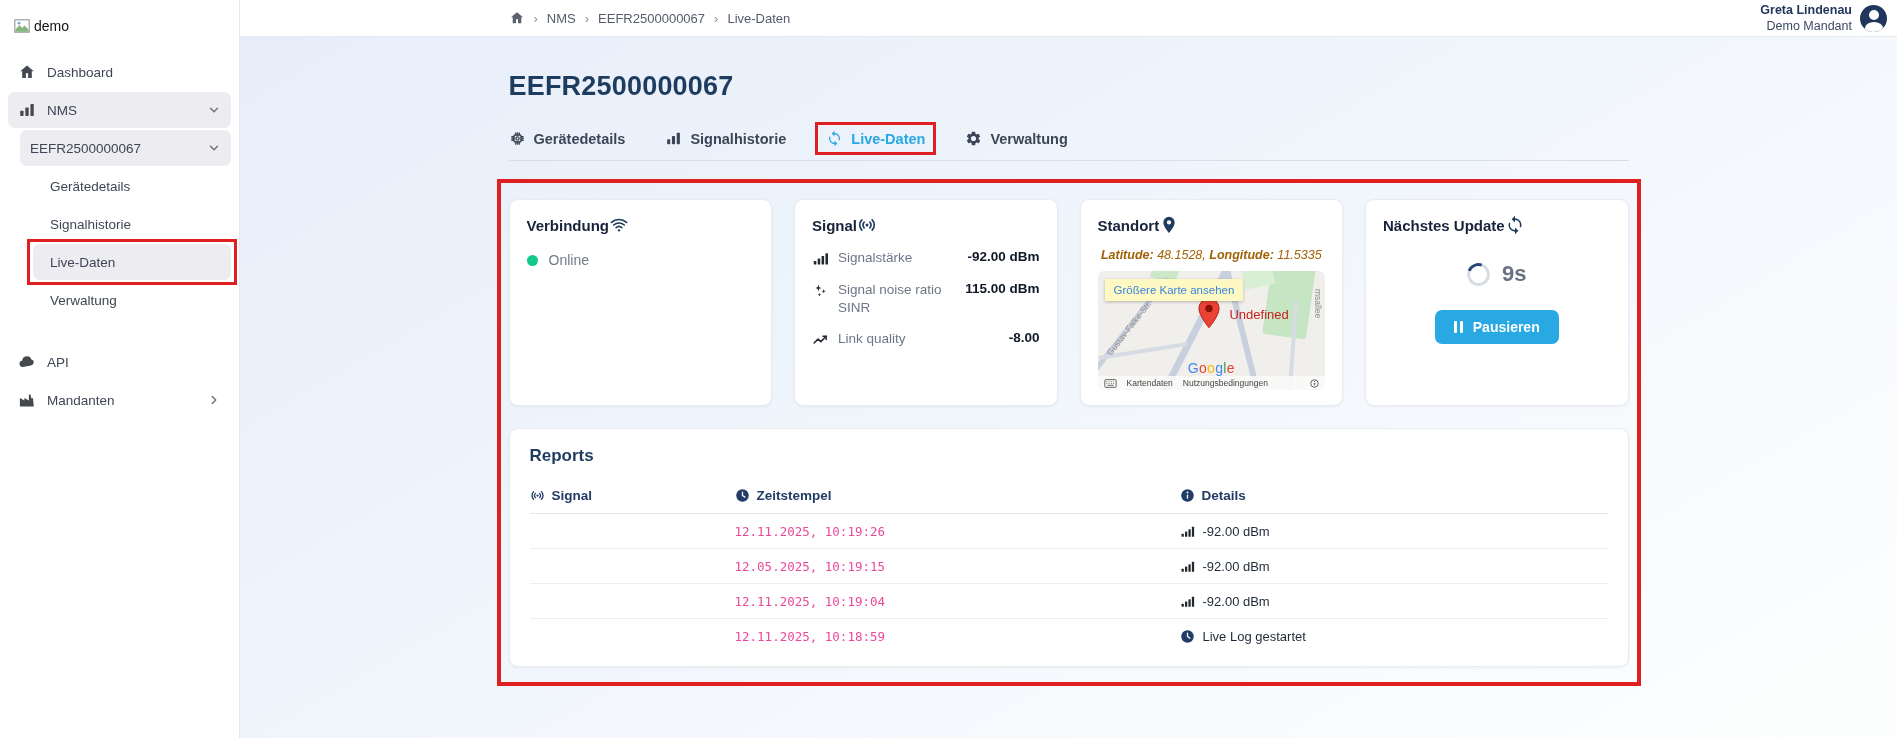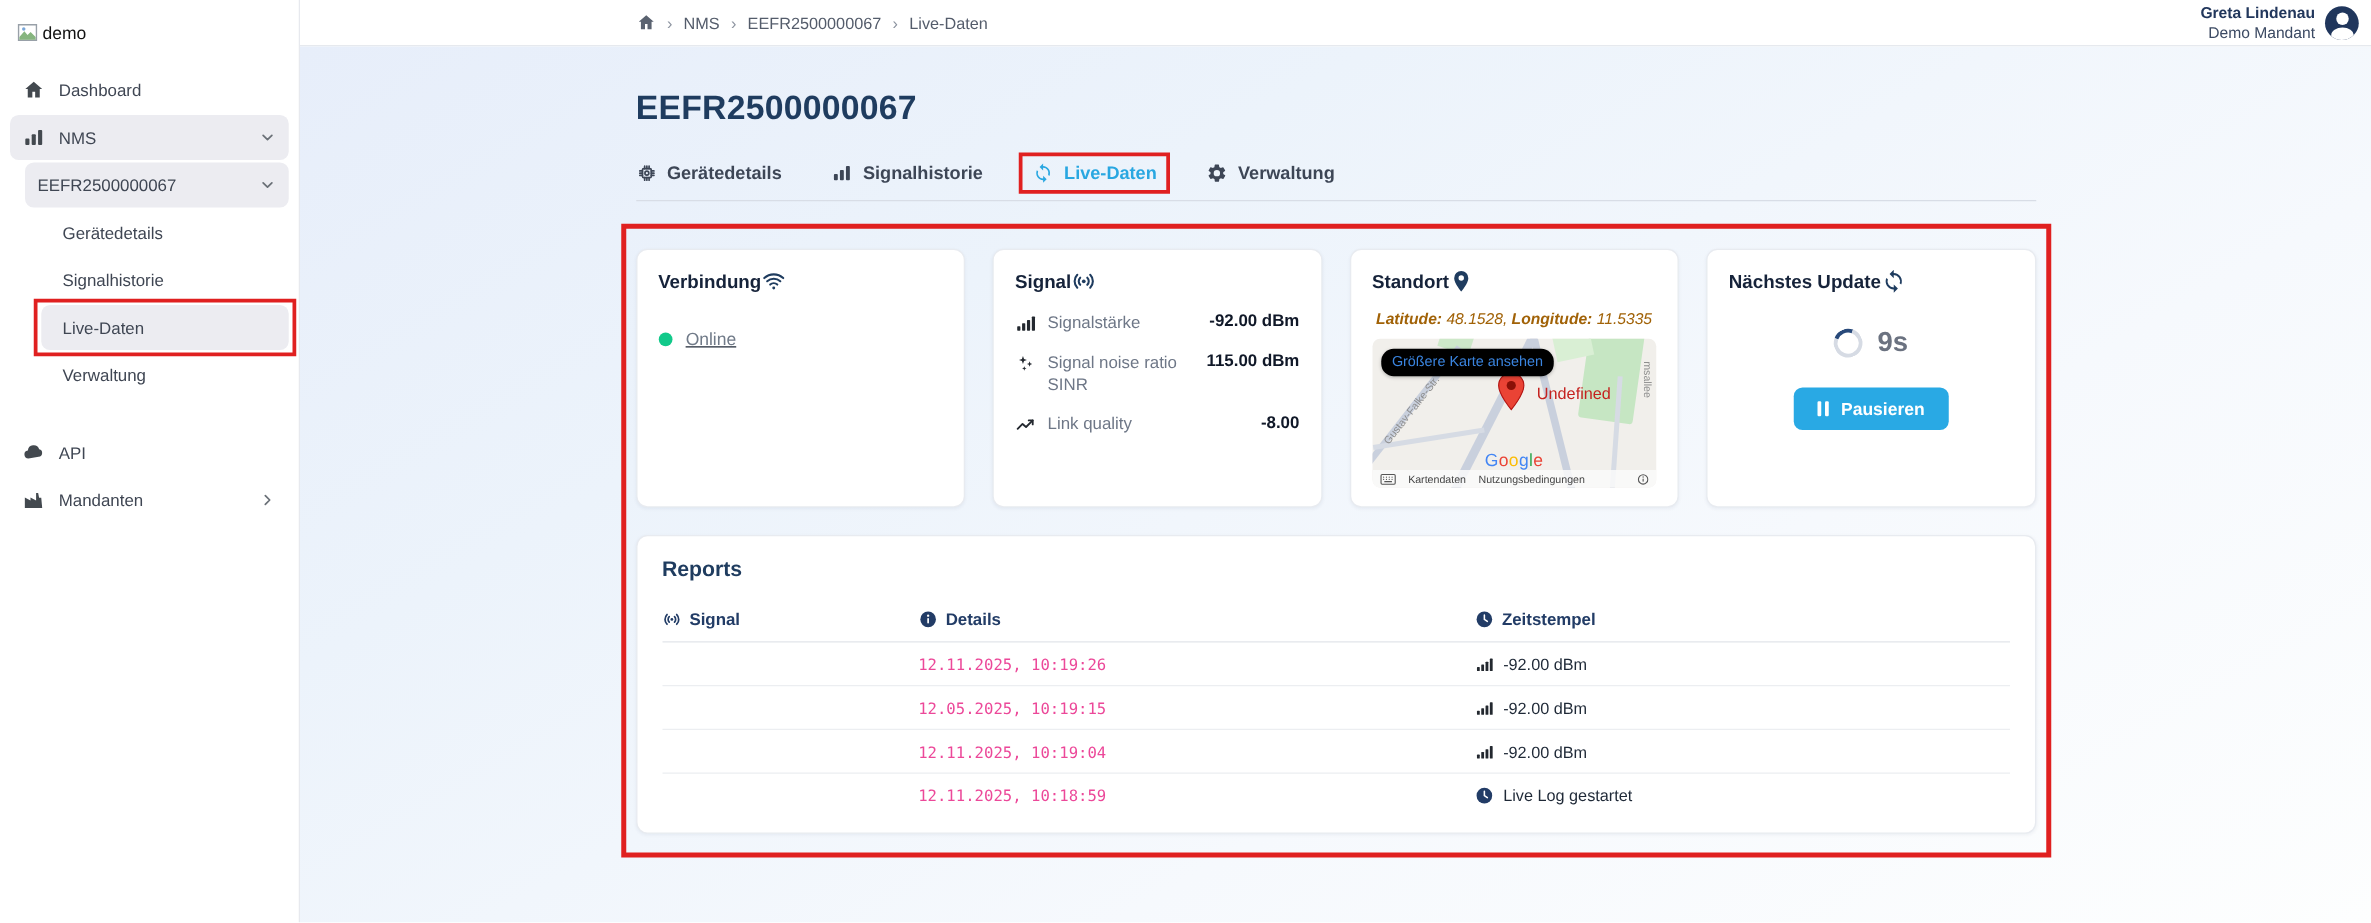--- a/index.html
+++ b/index.html
@@ -46,21 +46,21 @@
 
   
   .annotated { margin:18px -12px 0; border:4px solid #e02020; padding:16px 8px 15px; }
 
   .cards-grid { display:grid; grid-template-columns:repeat(4,1fr); gap:22px; }
   .card { background:#fff; border:1px solid #e8ebf0; border-radius:9px; box-shadow:0 1px 3px rgba(20,40,80,.06); padding:15px 17px; min-height:200px; }
   .card-head { display:flex; align-items:center; justify-content:flex-start; }
   .card-title { font-size:15px; font-weight:bold; color:#16233a; }
   .card-head .ch-icon { width:20px; height:20px; display:flex; color:#1f3c5f; }
 
-  .conn-body { display:flex; align-items:center; gap:11px; margin-top:28px;text-decoration:underline; }
+  .conn-body { display:flex; align-items:center; gap:11px; margin-top:17px; }
   .dot { width:11px; height:11px; border-radius:50%; flex-shrink:0; }
   .dot.green { background:#12c98a; }
   .dot.gray  { background:#80858d; }
   .conn-label { font-size:14px; color:#707a88; }
 
   .sig-row { display:flex; align-items:flex-start; gap:9px; margin-top:14px; }
   .sig-row .sr-icon { width:17px; height:17px; display:flex; margin-top:1px; color:#2b313b; flex-shrink:0; }
   .sig-label { font-size:13.5px; color:#6e7787; flex:1; line-height:1.3; }
   .sig-value { font-size:13.5px; font-weight:bold; color:#101828; white-space:nowrap; }
 
@@ -69,21 +69,21 @@
   .map { position:relative; width:100%; height:119px; border-radius:6px; overflow:hidden; background:#f1efeb; cursor:grab; }
   .map .park1 { position:absolute; right:14px; top:-6px; width:44px; height:72px; background:#c6e6c3; transform:rotate(8deg); border-radius:3px; }
   .map .park2 { position:absolute; right:52px; top:-10px; width:30px; height:26px; background:#d9efd4; transform:rotate(-12deg); }
   .map .park3 { position:absolute; left:54px; top:-8px; width:26px; height:18px; background:#cde8c9; transform:rotate(18deg); }
   .map .road  { position:absolute; background:#c9d0dd; }
   .map .r1 { width:7px; height:150px; left:92px; top:-12px; transform:rotate(27deg); }
   .map .r2 { width:6px; height:150px; left:140px; top:-20px; transform:rotate(-14deg); }
   .map .r3 { width:5px; height:120px; left:30px; top:-6px; transform:rotate(38deg); }
   .map .r4 { width:4px; height:90px; right:30px; top:30px; transform:rotate(4deg); background:#d6dbe4; }
   .map .r5 { width:90px; height:4px; left:0; top:78px; transform:rotate(-9deg); background:#d6dbe4; }
-  .map-link { position:absolute; left:7px; top:8px; background:#000000; border-radius:10px; box-shadow:0 1px 3px rgba(0,0,0,.25); padding:5px 9px; font-size:11.5px; color:#3a84df; cursor:pointer; white-space:nowrap; z-index:3; }
+  .map-link { position:absolute; left:7px; top:8px; background:#fef9c3; border-radius:0; box-shadow:0 1px 3px rgba(0,0,0,.25); padding:5px 9px; font-size:11.5px; color:#3a84df; cursor:pointer; white-space:nowrap; z-index:3; }
   .pin { position:absolute; left:44%; top:22%; width:22px; height:32px; z-index:2; }
   .marker-label { position:absolute; left:58%; top:30%; font-size:13px; color:#c5221f; font-weight:500; z-index:2; }
   .street1 { position:absolute; left:-2px; top:52px; font-size:8.5px; color:#8d8d8d; transform:rotate(-52deg); white-space:nowrap; }
   .street2 { position:absolute; right:2px; top:18px; font-size:8.5px; color:#8d8d8d; writing-mode:vertical-rl; }
   .gmap-logo { position:absolute; left:50%; transform:translateX(-50%); bottom:14px; font-size:14px; font-weight:500; letter-spacing:.3px; z-index:2; }
   .map-attr { position:absolute; left:0; right:0; bottom:0; height:14px; background:rgba(250,250,250,.85); display:flex; align-items:center; gap:10px; padding:0 6px; font-size:8.5px; color:#444; z-index:2; }
   .map-attr .spacer { flex:1; }
 
   .upd-body { display:flex; flex-direction:column; align-items:center; gap:23px; margin-top:26px; }
   .countdown { display:flex; align-items:center; gap:12px; }
@@ -434,34 +434,34 @@
                       <path d="M15.4 8.6a4.8 4.8 0 0 1 0 6.8"></path>
                       <path d="M18.2 5.8a8.8 8.8 0 0 1 0 12.4"></path>
                     </svg>
                 </span>
                 <span>Signal</span>
               </div>
               <div class="th-cell">
                 <span class="th-icon">
                   <svg viewBox="0 0 24 24">
                       <circle cx="12" cy="12" r="10" fill="#223c66"></circle>
-                      <rect x="10.9" y="10.2" width="2.2" height="7" rx="1.1" fill="#fff"></rect>
-                      <circle cx="12" cy="7.2" r="1.5" fill="#fff"></circle>
-                    </svg>
-                </span>
-                <span>Details</span>
+                      <path d="M12 6.5V12l3.8 2.6" fill="none" stroke="#fff" stroke-width="2" stroke-linecap="round"></path>
+                    </svg>
+                </span>
+                <span>Zeitstempel</span>
               </div>
               <div class="th-cell">
                 <span class="th-icon">
                   <svg viewBox="0 0 24 24">
                       <circle cx="12" cy="12" r="10" fill="#223c66"></circle>
-                      <path d="M12 6.5V12l3.8 2.6" fill="none" stroke="#fff" stroke-width="2" stroke-linecap="round"></path>
-                    </svg>
-                </span>
-                <span>Zeitstempel</span>
+                      <rect x="10.9" y="10.2" width="2.2" height="7" rx="1.1" fill="#fff"></rect>
+                      <circle cx="12" cy="7.2" r="1.5" fill="#fff"></circle>
+                    </svg>
+                </span>
+                <span>Details</span>
               </div>
             </div>
 
             <div class="tbl-row">
               <div><span class="dot green"></span></div>
               <div class="ts">12.11.2025, 10:19:26</div>
               <div class="detail-cell">
                 <span class="dt-icon">
                   <svg viewBox="0 0 24 24" fill="#23282f">
                       <rect x="2.5" y="15.5" width="3.6" height="5" rx="0.8"></rect>

